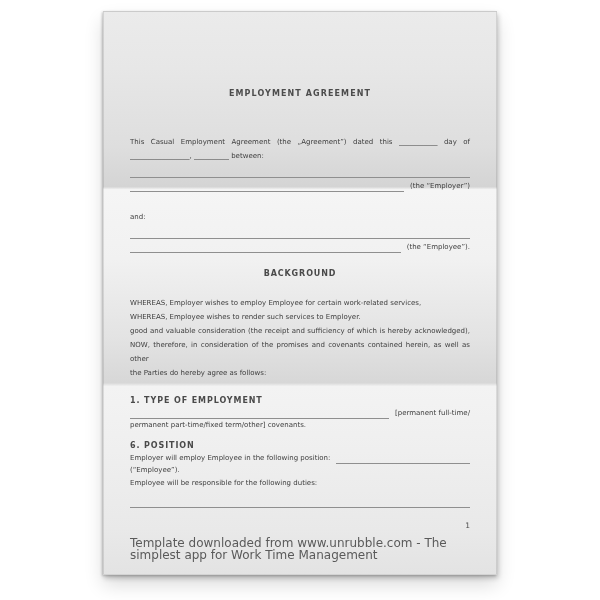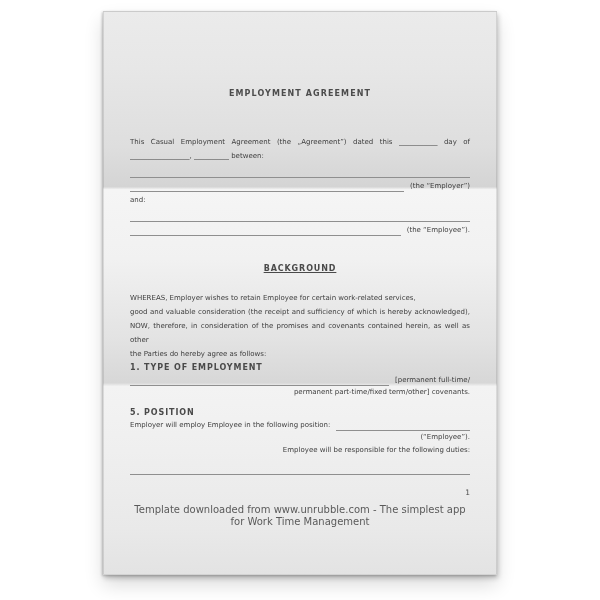--- a/index.html
+++ b/index.html
@@ -64,48 +64,47 @@
     align-items: flex-end;
     height: 14px;
   }
   .blank-row .grow {
     flex: 1 1 auto;
     border-bottom: 1px solid #8f8f8f;
     height: 100%;
   }
   .blank-row .tail { margin-left: 6px; line-height: 11px; white-space: nowrap; }
   .blank-row .lead { margin-right: 6px; line-height: 11px; white-space: nowrap; }
-  .and-line { margin-top: 1px; }
+  .and-line { margin-top: 18px; }
   .heading {
     font-size: 8px;
     font-weight: 600;
     letter-spacing: 0.9px;
     color: #4a4a4a;
     line-height: 13px;
   }
   .center { text-align: center; }
-  .bg-heading { margin-top: 26px; line-height: 14px; text-decoration: underline; }
+  .bg-heading { margin-top: 14px; line-height: 14px; }
   .recitals { margin-top: 15px; }
-  .sec1 { margin-top: 0; }
-  .sec .line, .sec .jlast, .sec .blank-row { line-height: 13px; text-align: right; }
+  .sec1 { margin-top: 14px; }
+  .sec .line, .sec .jlast, .sec .blank-row { line-height: 13px; }
   .sec .line, .sec .jlast { line-height: 13px; }
   .sec .blank-row { height: 12px; }
   .sec2 { margin-top: 7px; }
   .duties-blank { height: 18px; }
   .page-number {
     margin-top: 12px;
     text-align: right;
     font-size: 7.5px;
     color: #4a4a4a;
     line-height: 12px;
   }
   .footer {
     margin-top: 5px;
-    text-align: center;
-    font-size: 10px;
+    font-size: 12px;
     color: #5a5a5a;
     line-height: 12px;
   }
 </style>
 </head>
 <body>
 
 <div class="canvas">
   <div class="paper">
     <div class="content">
@@ -127,37 +126,38 @@
 
       <div class="blank-full"></div>
       <div class="blank-row">
         <div class="grow"></div>
         <span class="tail">(the “Employee”).</span>
       </div>
 
       <div class="heading center bg-heading">BACKGROUND</div>
 
       <div class="recitals">
-        <div class="line">WHEREAS, Employer wishes to retain Employee for certain work-related services,</div>
+        <div class="line">WHEREAS, Employer wishes to employ Employee for certain work-related services,</div>
+        <div class="line">WHEREAS, Employee wishes to render such services to Employer.</div>
         <div class="jlast line">good and valuable consideration (the receipt and sufficiency of which is hereby acknowledged),</div>
         <div class="jlast line">NOW, therefore, in consideration of the promises and covenants contained herein, as well as other</div>
         <div class="line">the Parties do hereby agree as follows:</div>
       </div>
 
       <div class="sec sec1">
         <div class="heading">1. TYPE OF EMPLOYMENT</div>
         <div class="blank-row">
           <div class="grow"></div>
           <span class="tail">[permanent full-time/</span>
         </div>
         <div class="line">permanent part-time/fixed term/other] covenants.</div>
       </div>
 
       <div class="sec sec2">
-        <div class="heading">5. POSITION</div>
+        <div class="heading">6. POSITION</div>
         <div class="blank-row">
           <span class="lead">Employer will employ Employee in the following position:</span>
           <div class="grow"></div>
         </div>
         <div class="line">(“Employee”).</div>
         <div class="line">Employee will be responsible for the following duties:</div>
         <div class="blank-full duties-blank"></div>
       </div>
 
       <div class="page-number">1</div>

